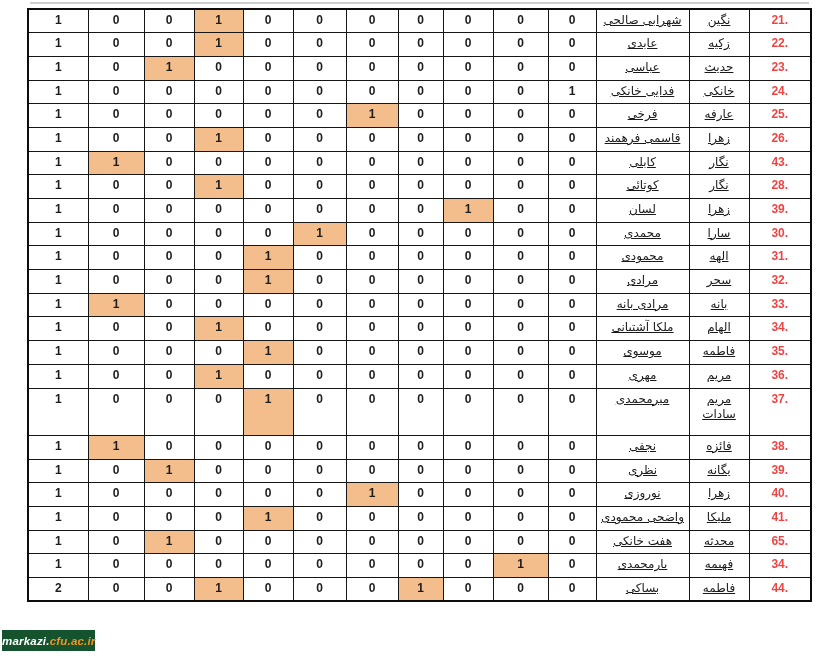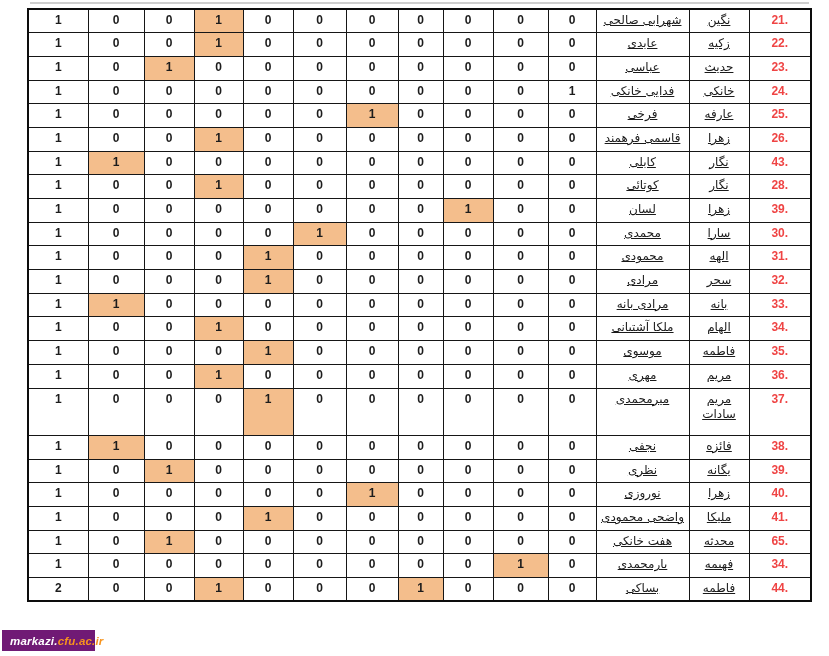--- a/index.html
+++ b/index.html
@@ -46,23 +46,23 @@
     text-decoration:underline;
   }
   td.rownum{
     font:bold 12px "Liberation Sans",sans-serif;
     direction:ltr;
     color:#ef4444;
   }
   .footer-bar{
     position:absolute;left:2px;top:630px;
     width:93px;height:21px;
-    background:#701a75;
+    background:#14532d;
     display:flex;align-items:center;
-    padding-left:8px;box-sizing:border-box;
+    padding-left:0;box-sizing:border-box;
     font:bold italic 11.5px "Liberation Sans",sans-serif;
     letter-spacing:.2px;
     white-space:nowrap;
   }
   .footer-bar .prefix{color:#ffffff;}
   .footer-bar .suffix{color:#F7941D;}
 </style>
 </head>
 <body>
 

